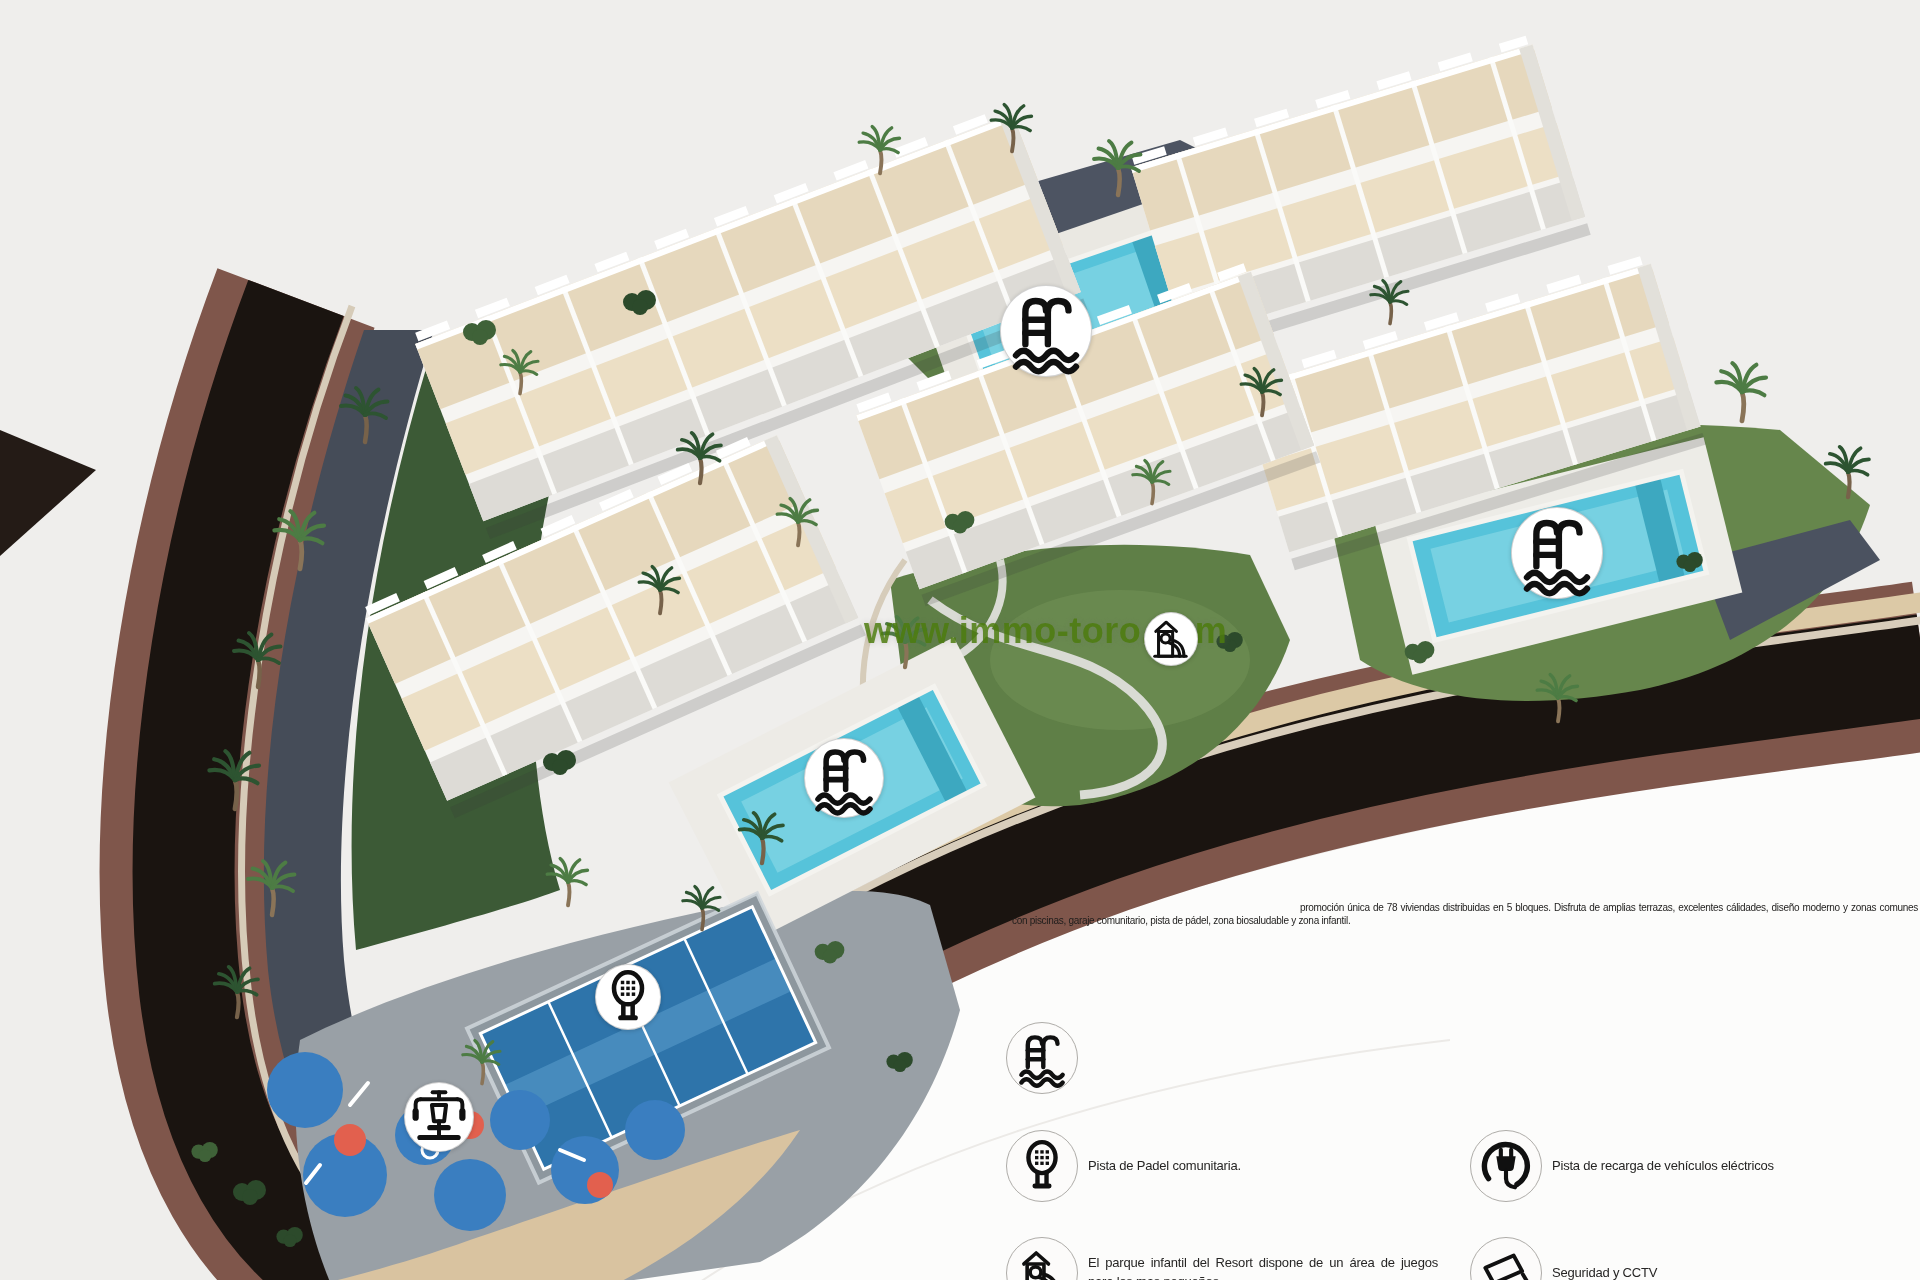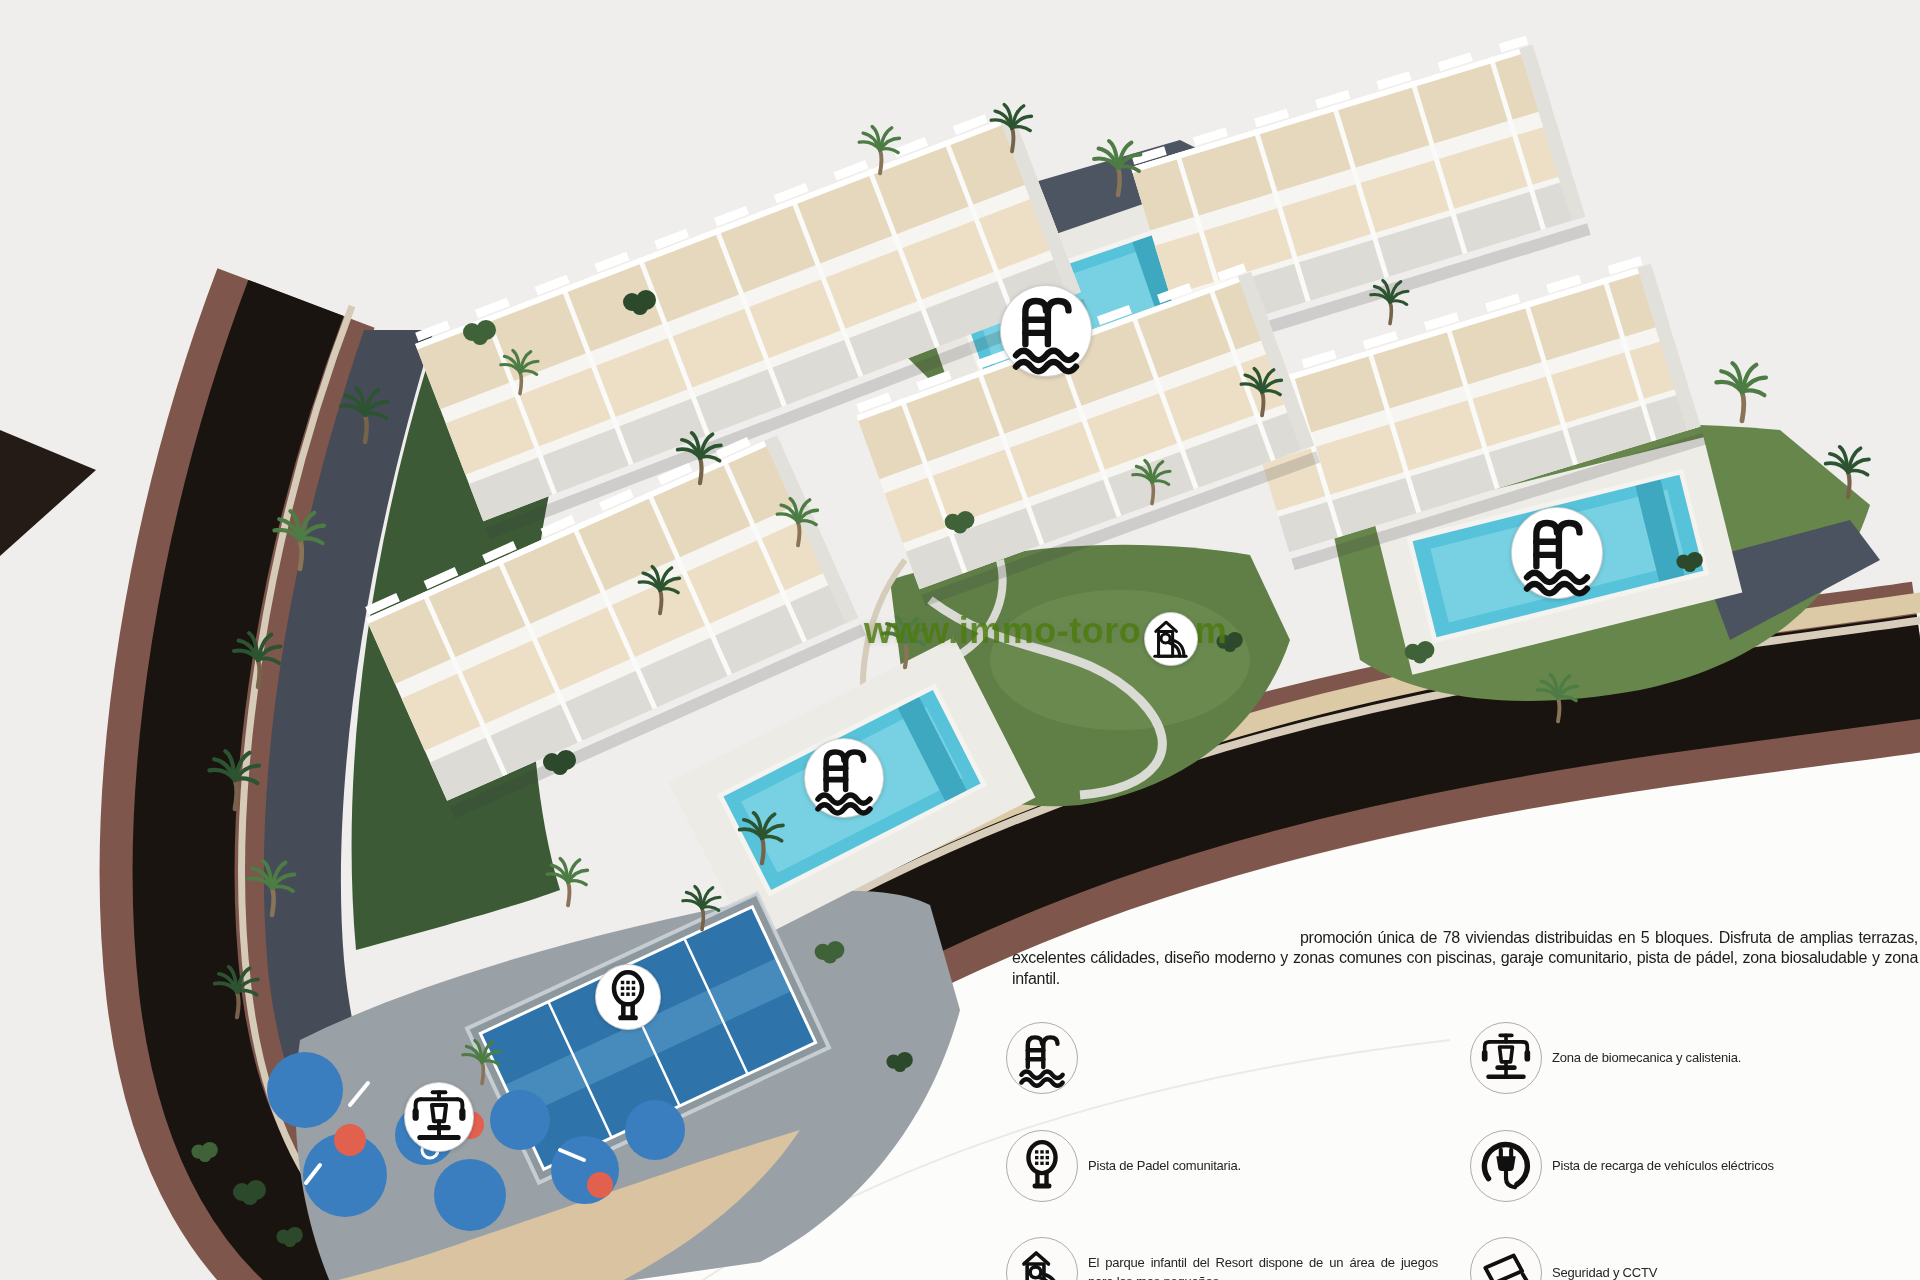--- a/index.html
+++ b/index.html
@@ -13,22 +13,22 @@
     letter-spacing:.5px;color:#4d7c0f;opacity:.85;text-shadow:0 0 6px rgba(110,110,110,.35);
     white-space:nowrap;}
 
   
   .marker{position:absolute;border-radius:50%;background:#ffffff;
     border:1px solid rgba(0,0,0,.18);box-shadow:0 1px 4px rgba(0,0,0,.18);
     display:flex;align-items:center;justify-content:center;}
   .marker svg{width:100%;height:100%;display:block;}
 
   
-  .desc{position:absolute;left:1008px;top:924px;width:906px;margin:4px;
-    font-size:16px;line-height:1.27;letter-spacing:-.3px;color:#1e1d1c;
+  .desc{position:absolute;left:1008px;top:898px;width:906px;margin:4px;
+    font-size:10px;line-height:1.27;letter-spacing:-.3px;color:#1e1d1c;
     text-align:justify;text-indent:288px;}
   .lrow{position:absolute;display:flex;align-items:center;}
   .lic{width:70px;height:70px;border-radius:50%;flex:0 0 70px;background:#fcfbfa;
     border:1px solid #aeaca8;display:flex;align-items:center;justify-content:center;}
   .lic svg{width:62px;height:62px;display:block;}
   .ltx{margin-left:10px;width:350px;font-size:13px;line-height:1.45;
     letter-spacing:-.2px;color:#262524;text-align:justify;}
   .col-right .ltx{width:360px;text-align:left;}
 </style>
 </head>
@@ -455,28 +455,20 @@
   </div>
   <div class="lrow col-left" style="left:1006px;top:1237px">
     <div class="lic">
         <svg viewBox="-24 -24 48 48">
           <use href="#g-playground"></use>
         </svg>
       </div>
     <div class="ltx">El parque infantil del Resort dispone de un área de juegos para los mas pequeños.</div>
   </div>
 
-  <div class="lrow col-right" style="left:1470px;top:1022px">
-    <div class="lic">
-        <svg viewBox="-24 -24 48 48">
-          <use href="#g-biomech"></use>
-        </svg>
-      </div>
-    <div class="ltx">Zona de biomecanica y calistenia.</div>
-  </div>
   <div class="lrow col-right" style="left:1470px;top:1130px">
     <div class="lic">
         <svg viewBox="-24 -24 48 48">
           <use href="#g-ev"></use>
         </svg>
       </div>
     <div class="ltx">Pista de recarga de vehículos eléctricos</div>
   </div>
   <div class="lrow col-right" style="left:1470px;top:1237px">
     <div class="lic">

